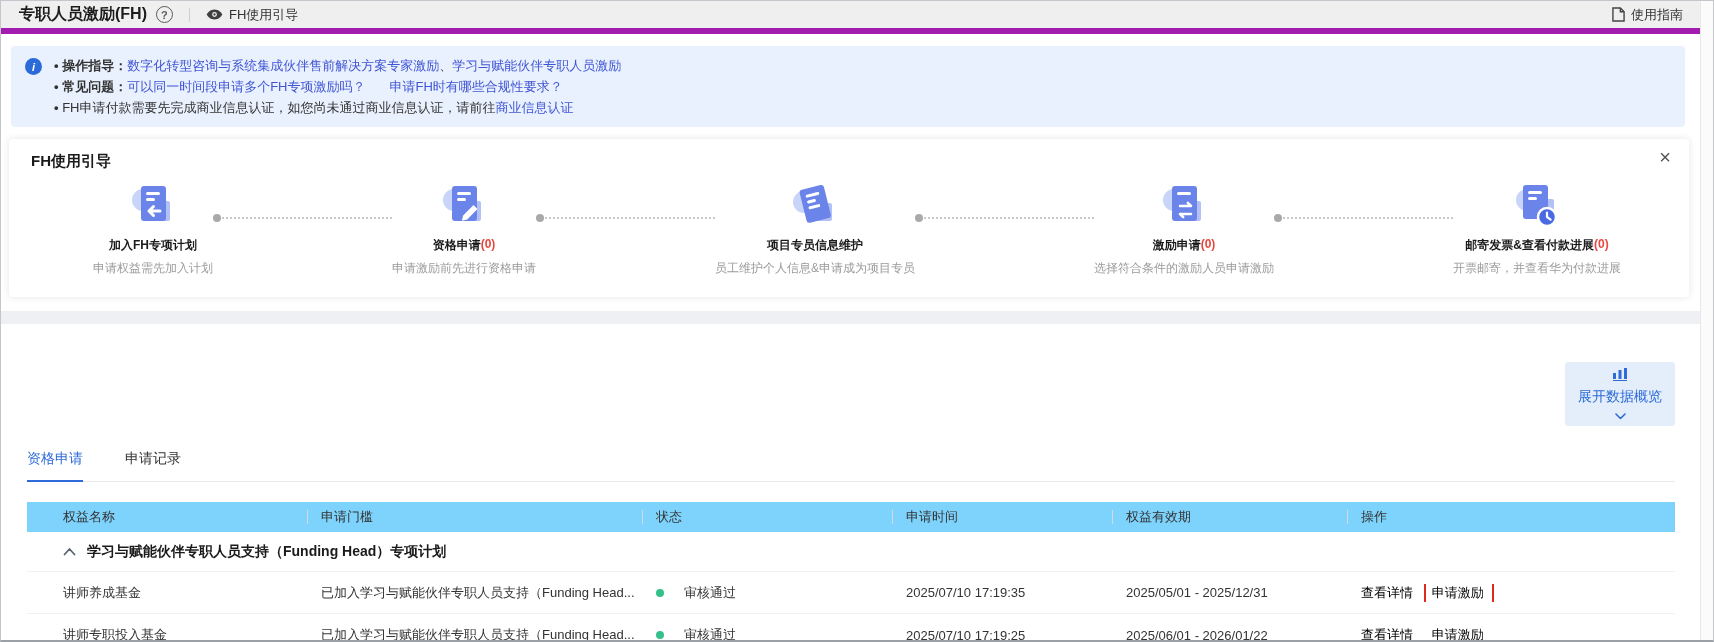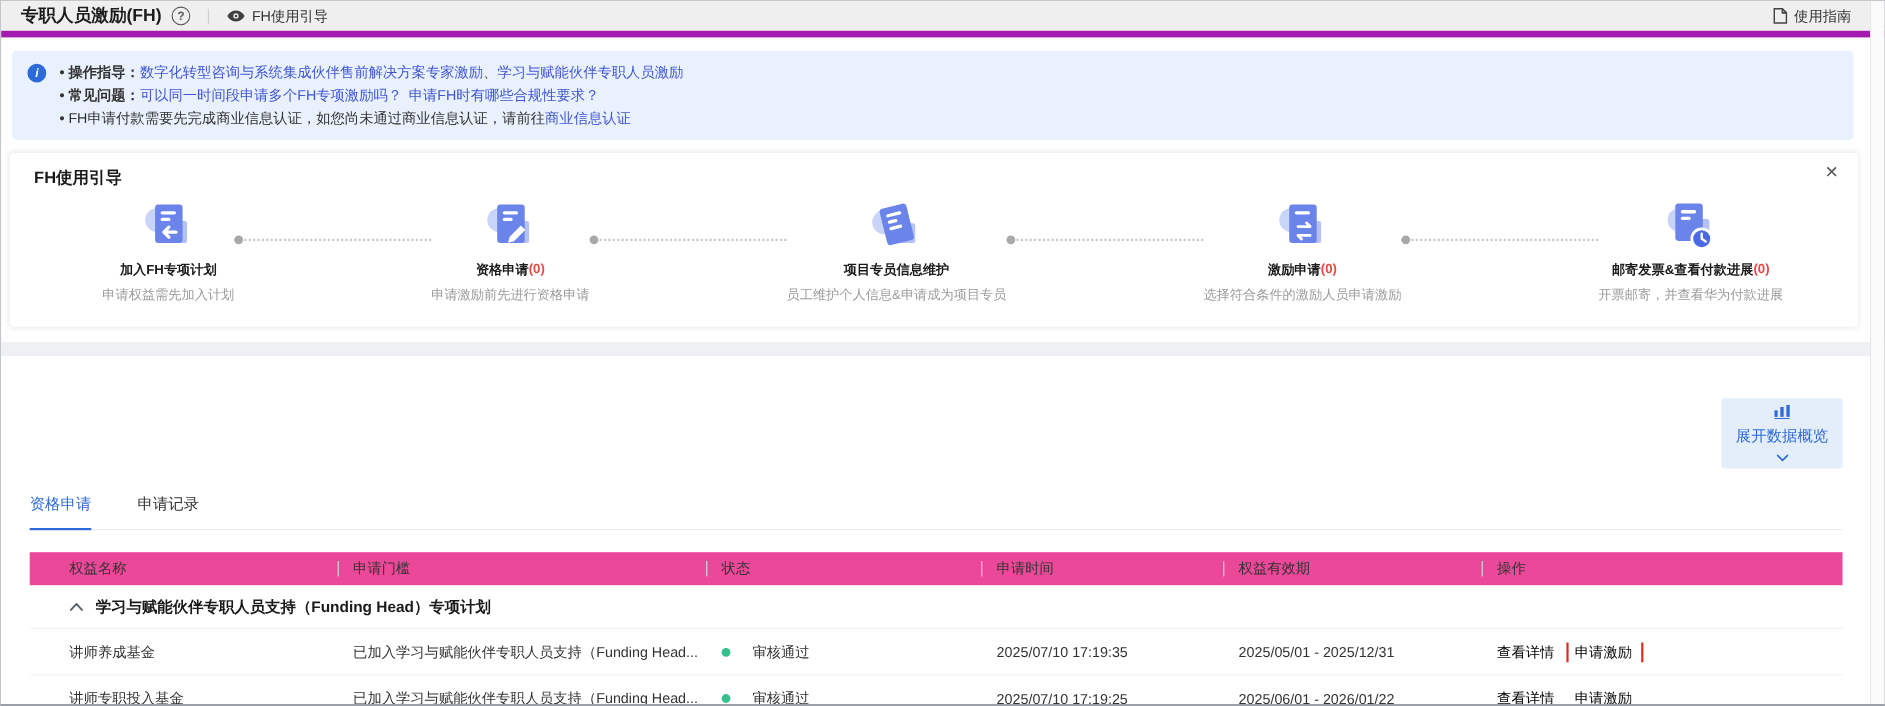--- a/index.html
+++ b/index.html
@@ -74,21 +74,21 @@
   }
   .tabs{ display:flex; margin-top:24px; border-bottom:1px solid #ebebeb; }
   .tab{ font-size:14px; color:#333; padding-bottom:12px; margin-right:42px; cursor:pointer; }
   .tab.active{ color:#2e6bd8; border-bottom:2px solid #2e6bd8; margin-bottom:-1px; }
   
   .table{ margin-top:20px; }
   .thead, .trow{
     display:grid; grid-template-columns:280px 335px 250px 220px 235px 1fr;
     align-items:center;
   }
-  .thead{ background:#ec4899; height:30px; font-size:13px; color:#333; }
+  .thead{ background:#7dd3fc; height:30px; font-size:13px; color:#333; }
   .thead .cell{ position:relative; padding-left:14px; }
   .thead .cell:first-child{ padding-left:36px; }
   .thead .cell + .cell::before{
     content:""; position:absolute; left:0; top:50%; transform:translateY(-50%);
     width:1px; height:14px; background:#d3d9e3;
   }
   .group-row{
     height:40px; display:flex; align-items:center; gap:11px; padding-left:36px;
     font-size:14px; font-weight:bold; color:#1a1a1a; border-bottom:1px solid #f2f2f2;
   }
@@ -140,21 +140,21 @@
           </svg>
       </span>
       <span>使用指南</span>
     </span>
   </div>
 
   <div class="banner">
     <span class="info-icon">i</span>
     <div class="banner-lines">
       <span class="bl"><span class="bl-label">操作指导：</span><a>数字化转型咨询与系统集成伙伴售前解决方案专家激励</a><span>、</span><a>学习与赋能伙伴专职人员激励</a></span>
-      <span class="bl"><span class="bl-label">常见问题：</span><a>可以同一时间段申请多个FH专项激励吗？</a><a style="margin-left:6px;">申请FH时有哪些合规性要求？</a></span>
+      <span class="bl"><span class="bl-label">常见问题：</span><a>可以同一时间段申请多个FH专项激励吗？</a><a style="margin-left:24px;">申请FH时有哪些合规性要求？</a></span>
       <span class="bl"><span>FH申请付款需要先完成商业信息认证，如您尚未通过商业信息认证，请前往</span><a>商业信息认证</a></span>
     </div>
   </div>
 
   <div class="guide-card">
     <div class="guide-title">FH使用引导</div>
     <span class="close-btn">×</span>
 
     <div class="steps">
 

